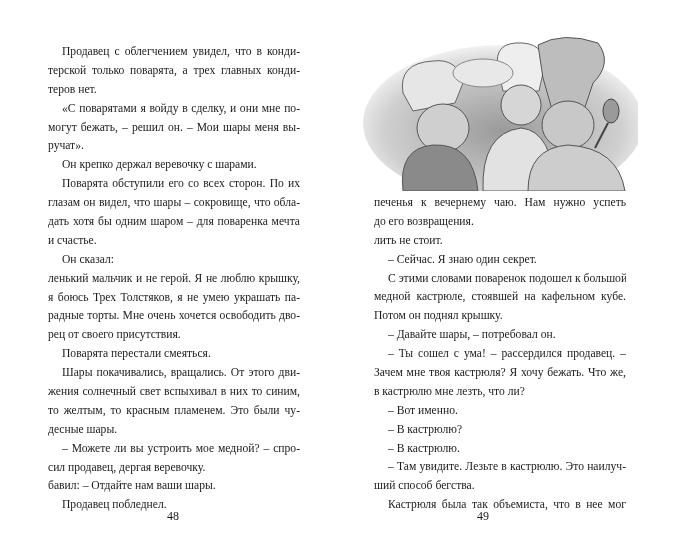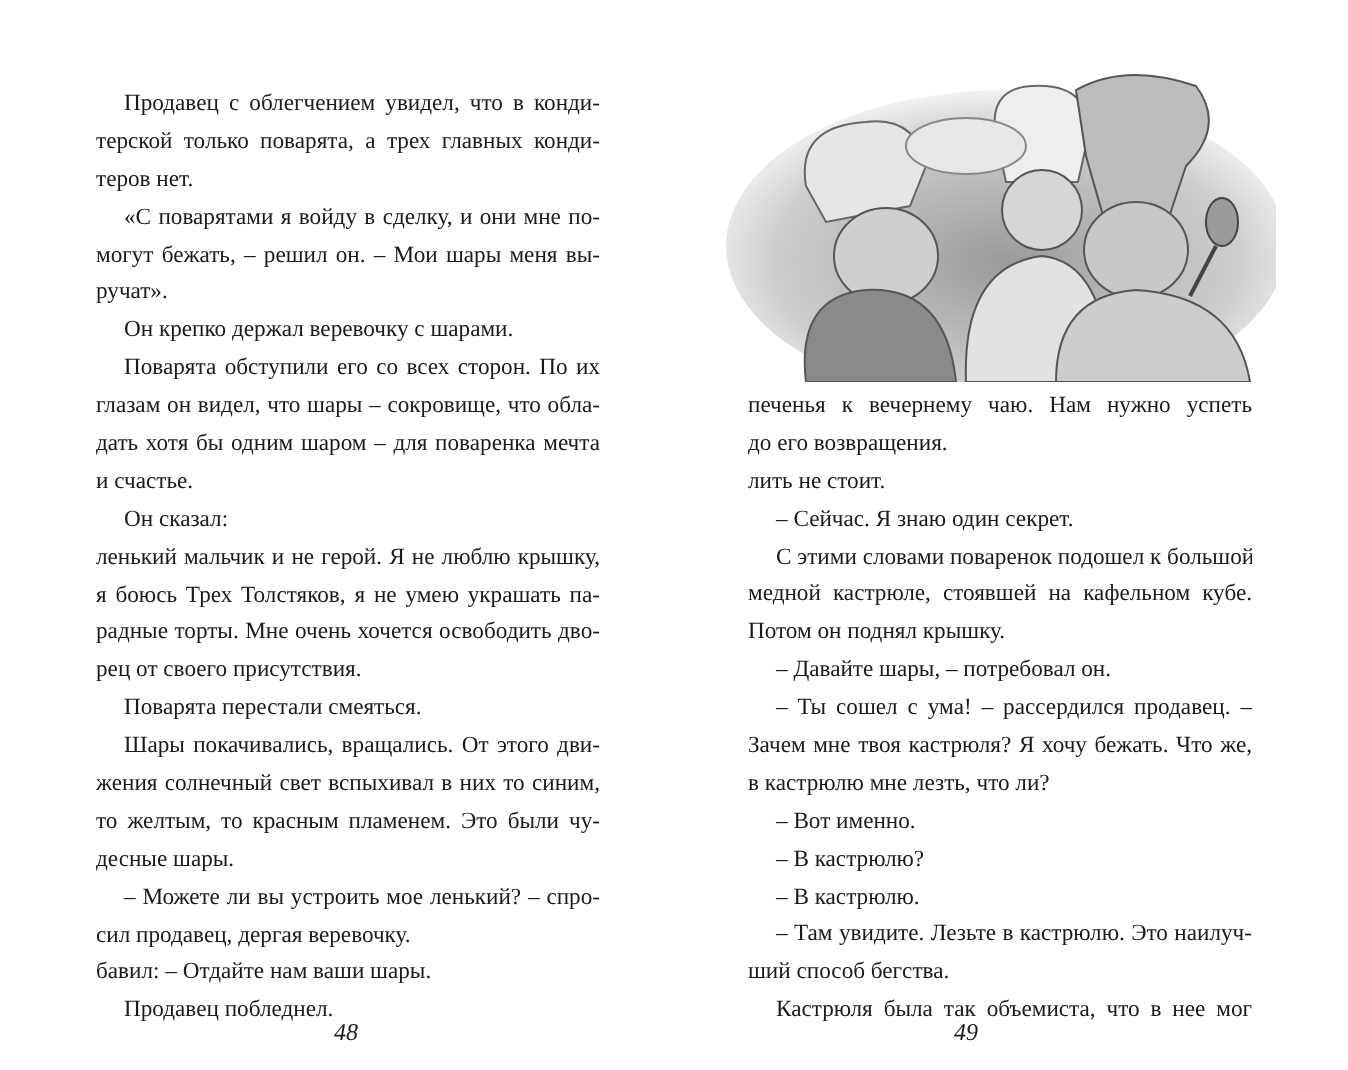--- a/index.html
+++ b/index.html
@@ -7,21 +7,21 @@
          font-family: "Liberation Serif", "DejaVu Serif", serif; color: #1a1a1a; }
   .page { position: absolute; top: 11px; height: 535px; }
   .page-left { left: 0; width: 337px; }
   .page-right { left: 337px; width: 337px; }
   .text-block { position: absolute; font-size: 11.6px; line-height: 18.9px; text-align: justify; }
   .page-left .text-block { left: 48px; top: 32px; width: 252px; }
   .page-right .text-block { left: 37px; top: 183px; width: 252px; }
   .line { display: block; white-space: nowrap; text-align-last: justify; height: 18.9px; overflow: hidden; }
   .line.indent { padding-left: 14px; }
   .line.last { text-align-last: left; }
-  .page-number { position: absolute; top: 498px; font-size: 12px; width: 40px; text-align: center; font-style: italic; }
+  .page-number { position: absolute; top: 498px; font-size: 12px; width: 40px; text-align: center; }
   .page-left .page-number { left: 153px; }
   .page-right .page-number { left: 126px; }
   .illustration { position: absolute; left: 26px; top: 22px; width: 275px; height: 158px; }
 </style>
 </head>
 <body>
 
 <div class="page page-left">
   <div class="text-block" id="left-text">
       <span class="line indent">Продавец с облегчением увидел, что в конди-</span>
@@ -38,21 +38,21 @@
       <span class="line indent last">Он сказал:</span>
       <span class="line">ленький мальчик и не герой. Я не люблю крышку,</span>
       <span class="line">я боюсь Трех Толстяков, я не умею украшать па-</span>
       <span class="line">радные торты. Мне очень хочется освободить дво-</span>
       <span class="line last">рец от своего присутствия.</span>
       <span class="line indent last">Поварята перестали смеяться.</span>
       <span class="line indent">Шары покачивались, вращались. От этого дви-</span>
       <span class="line">жения солнечный свет вспыхивал в них то синим,</span>
       <span class="line">то желтым, то красным пламенем. Это были чу-</span>
       <span class="line last">десные шары.</span>
-      <span class="line indent">– Можете ли вы устроить мое ленький? – спро-</span>
+      <span class="line indent">– Можете ли вы устроить мое медной? – спро-</span>
       <span class="line last">сил продавец, дергая веревочку.</span>
       <span class="line last">бавил: – Отдайте нам ваши шары.</span>
       <span class="line indent last">Продавец побледнел.</span>
     </div>
   <div class="page-number">48</div>
 </div>
 
 <div class="page page-right">
   <div class="illustration">
     <svg width="275" height="158" viewBox="0 0 275 158">

